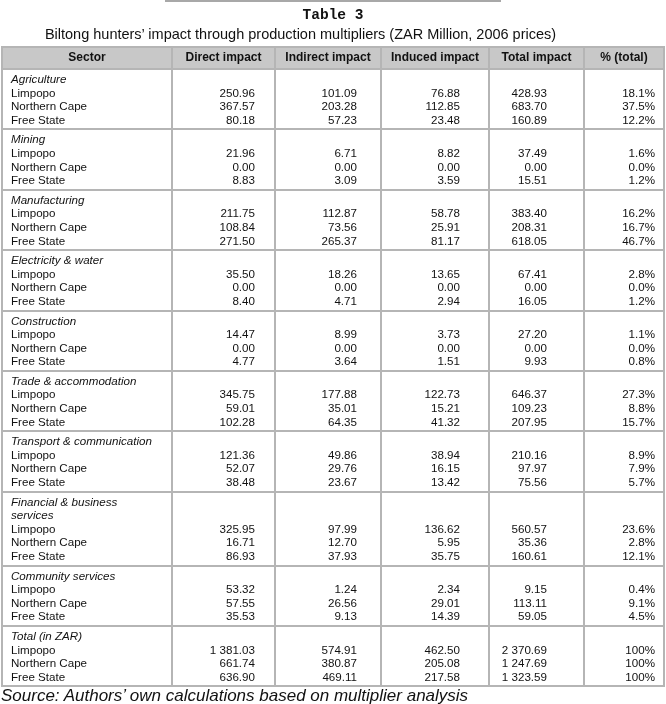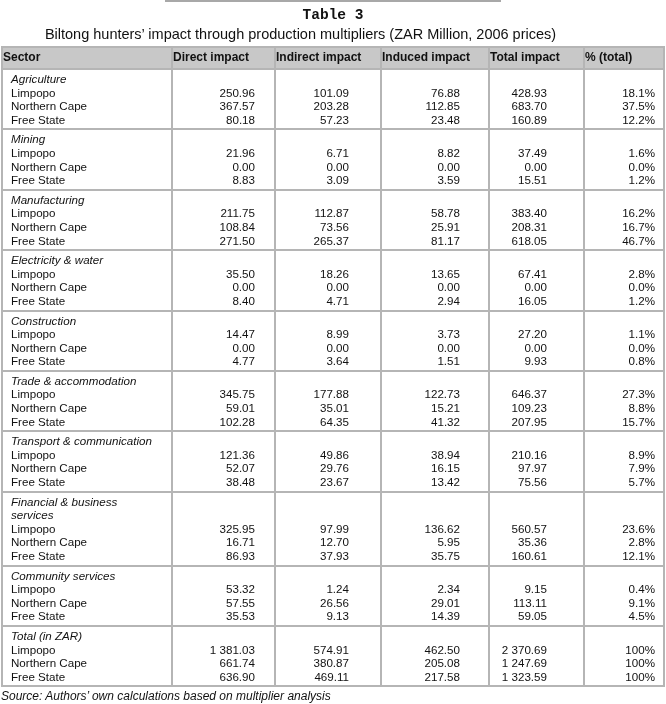--- a/index.html
+++ b/index.html
@@ -6,33 +6,33 @@
   body { width: 666px; height: 704px; position: relative; overflow: hidden;
          font-family: "Liberation Sans", sans-serif; color: #111; }
   .top-rule { position: absolute; left: 165px; top: 0; width: 336px; height: 2px; background: #a8a8a8; }
   .title { position: absolute; left: 0; width: 666px; top: 6px; text-align: center;
            font-weight: bold; font-size: 14.5px; line-height: 18px; font-family: Liberation Mono, monospace; }
   .subtitle { position: absolute; left: 0; width: 601px; top: 25px; text-align: center;
               font-size: 14.5px; line-height: 18px; }
   table.data { position: absolute; left: 1px; top: 46px; border-collapse: collapse;
                font-size: 11.6px; line-height: 13.6px; table-layout: fixed; width: 662px; }
   table.data th, table.data td { border: 2px solid #b5b5b5; }
-  table.data th { background: #c8c8c8; font-weight: bold; height: 20px; padding: 0; text-align: left; font-size: 12px; }
+  table.data th { background: #c8c8c8; font-weight: bold; height: 20px; padding: 0; text-align: center; font-size: 12px; }
   table.data td { vertical-align: top; padding: 2px 8px 2px 8px; }
   td.sector { padding-left: 8px; }
   td.num { text-align: right; }
   td.num.direct { padding-right: 19px; }
-  td.num.indirect { padding-right: 31px; }
+  td.num.indirect { padding-right: 23px; }
   td.num.induced { padding-right: 28px; }
   td.num.total { padding-right: 36px; }
   td.num.pct { padding-right: 8px; margin-top: 32px; }
   .sector-name { font-style: italic; display: block; }
   .line { display: block; white-space: nowrap; }
   .spacer { display: block; }
-  .source { position: absolute; left: 1px; top: 689px; font-style: italic; font-size: 12px; line-height: 14px; }
+  .source { position: absolute; left: 1px; top: 689px; font-style: italic; font-size: 17px; line-height: 14px; }
 </style>
 </head>
 <body>
 
 <div class="top-rule"></div>
 <div class="title">Table 3</div>
 <div class="subtitle">Biltong hunters’ impact through production multipliers (ZAR Million, 2006 prices)</div>
 
 <table class="data">
   <colgroup>

